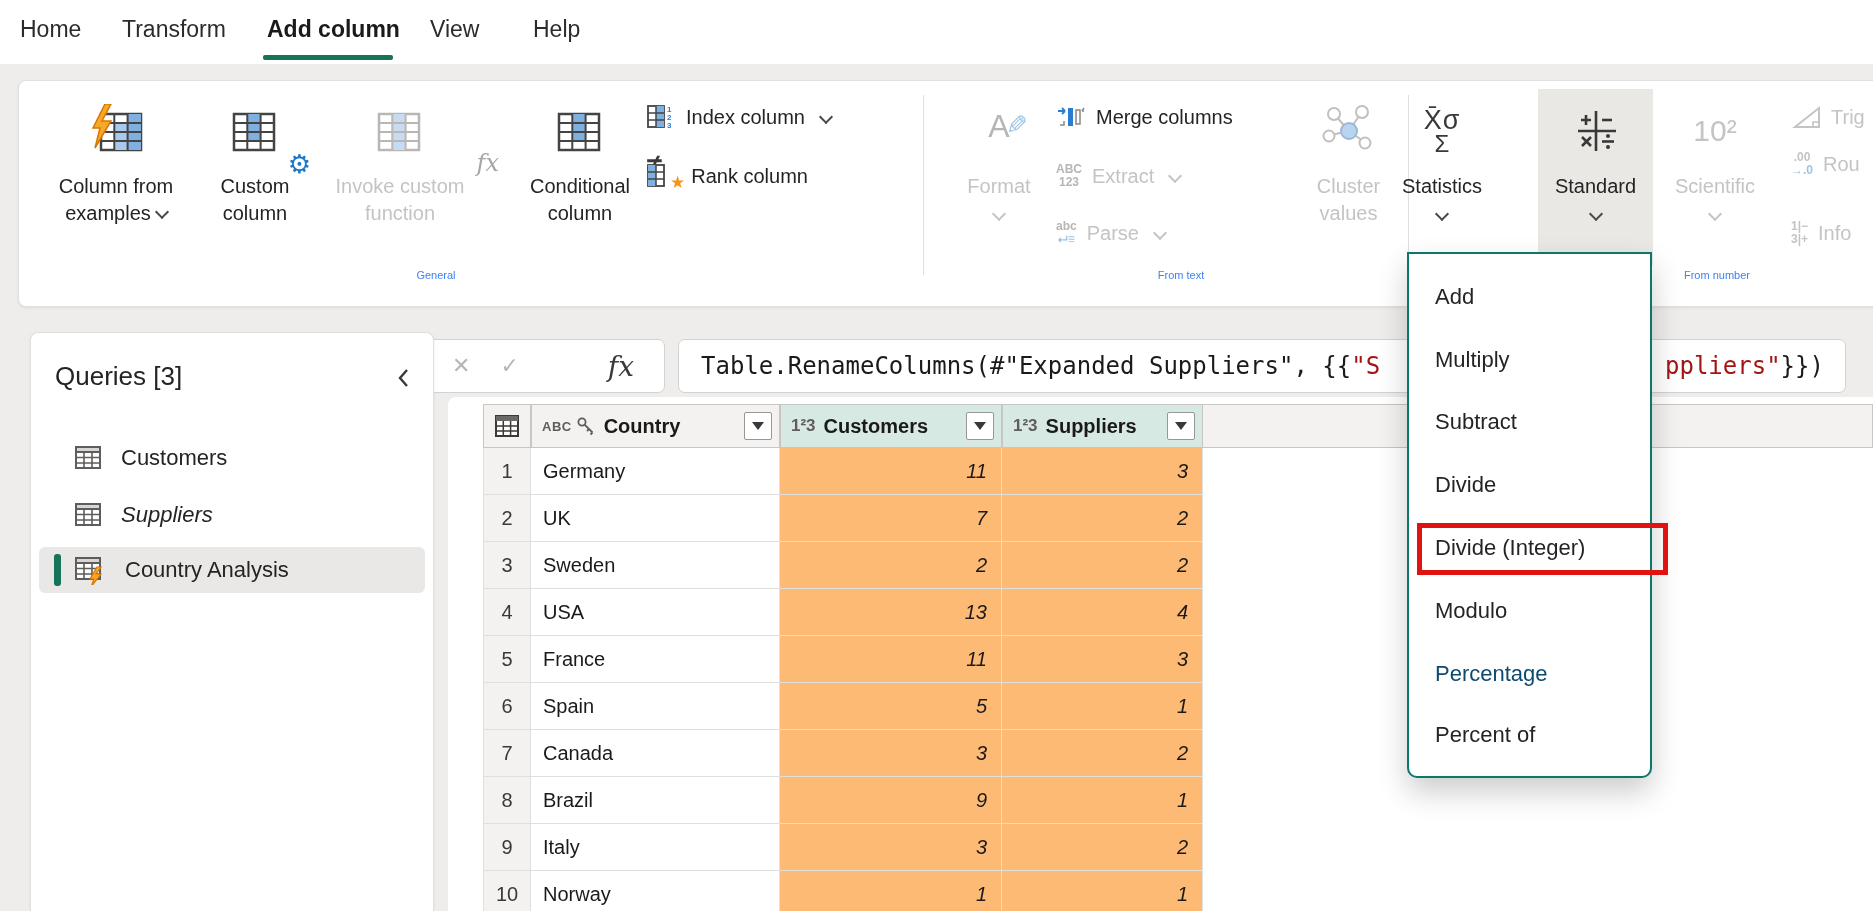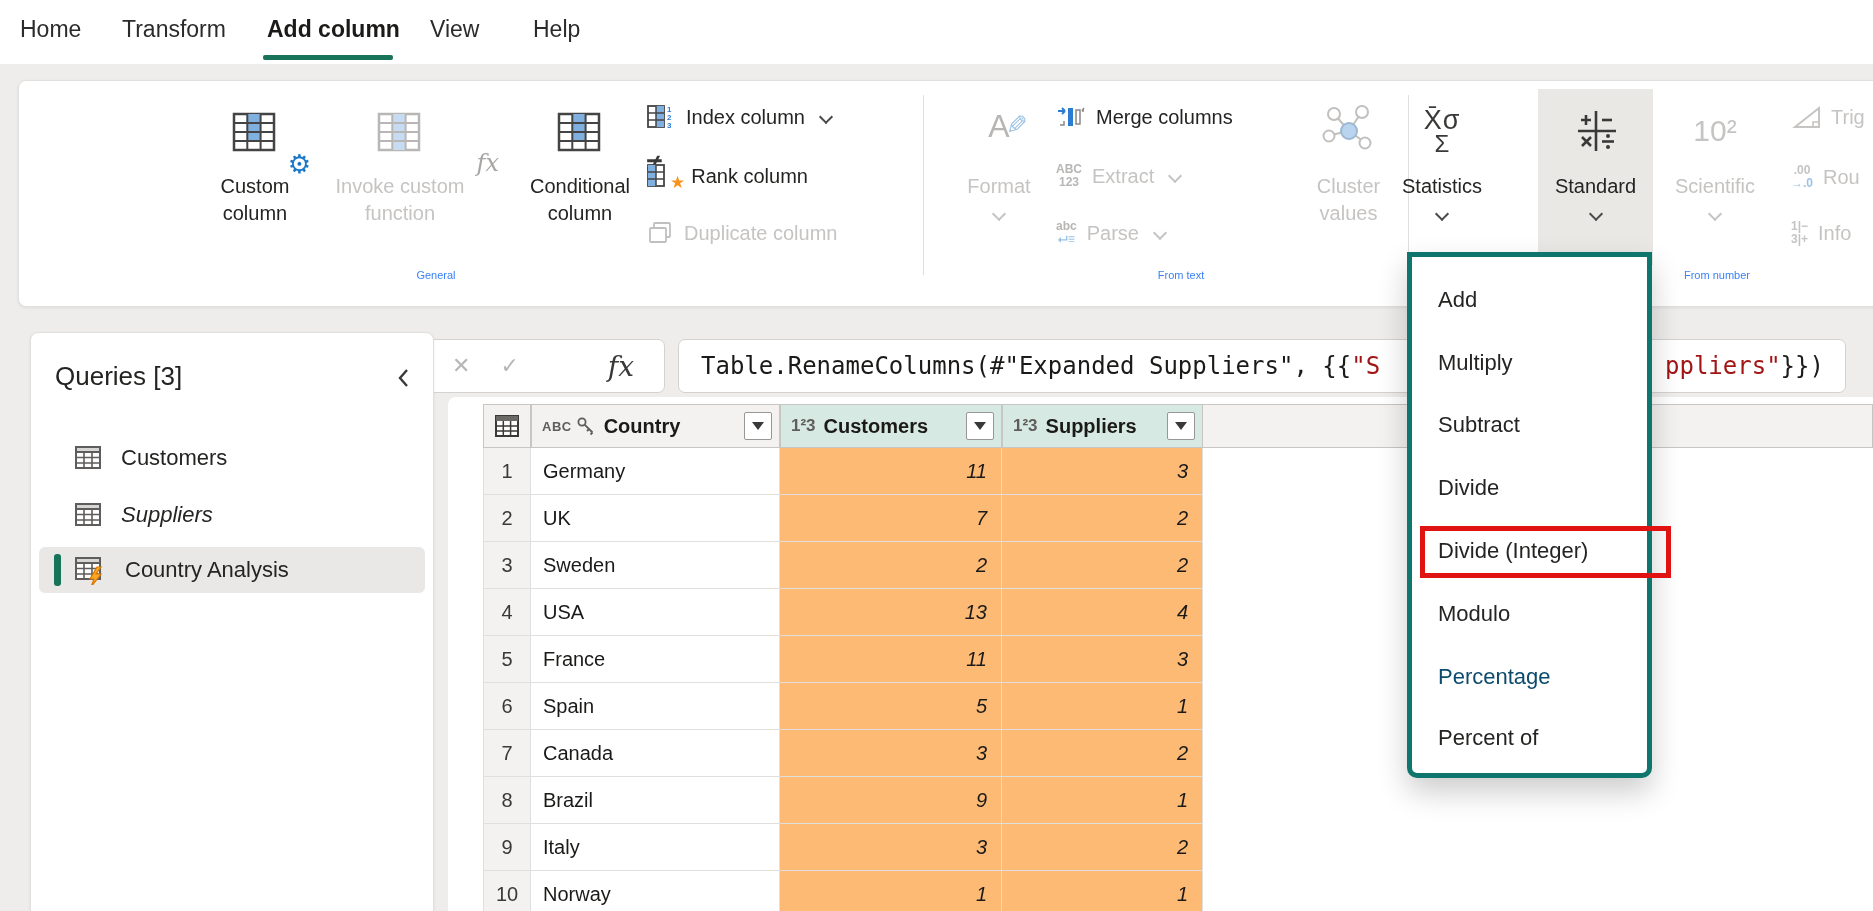--- a/index.html
+++ b/index.html
@@ -76,21 +76,21 @@
   .filterbtn{margin-left:auto;margin-right:7px;width:26px;height:26px;background:#fff;border:1px solid #999795;border-radius:2px;
              display:flex;align-items:center;justify-content:center;cursor:pointer;}
   .filterbtn .tri{width:0;height:0;border-left:6px solid transparent;border-right:6px solid transparent;border-top:8px solid #3a3937;}
   .trow{position:absolute;height:47px;}
   .tcell{position:absolute;top:0;height:47px;box-sizing:border-box;border-bottom:1px solid #e1dfdd;border-right:1px solid #e1dfdd;
          display:flex;align-items:center;font-size:20px;color:#1b1a19;}
   .tcell.rownum{justify-content:center;background:#f3f2f1;color:#3a3937;border-left:1px solid #e1dfdd;}
   .tcell.country{padding-left:12px;background:#fff;}
   .tcell.numcell{justify-content:flex-end;padding-right:14px;background:#fdba74;font-style:italic;}
   
-  .dropdown{position:absolute;left:1407px;top:252px;width:245px;height:526px;background:#fff;border:5px solid #0f766e;
+  .dropdown{position:absolute;left:1407px;top:252px;width:245px;height:526px;background:#fff;border:2px solid #0f766e;
             border-radius:0 0 10px 10px;box-shadow:0 14px 30px rgba(0,0,0,.20);z-index:20;box-sizing:border-box;}
   .dd-item{position:absolute;left:0;width:100%;height:32px;line-height:32px;padding-left:26px;font-size:22px;color:#252423;
            box-sizing:border-box;cursor:pointer;white-space:nowrap;}
   .dd-item.disabled{color:#0c4a6e;cursor:default;}
   .red-box{position:absolute;left:8px;top:269px;width:241px;height:42px;border:5px solid #e01212;z-index:21;pointer-events:none;}
   svg{display:block;}
 </style>
 </head>
 <body>
 
@@ -98,20 +98,33 @@
   <span class="menu-tab" style="left:20px">Home</span>
   <span class="menu-tab" style="left:122px">Transform</span>
   <span class="menu-tab active" style="left:267px">Add column</span>
   <span class="menu-tab" style="left:430px">View</span>
   <span class="menu-tab" style="left:533px">Help</span>
   <div class="tab-underline"></div>
 </div>
 
 <div class="ribbon">
 
+  <div class="rbig" style="left:12px;width:170px">
+    <div class="ricon">
+      <svg width="58" height="54" viewBox="0 0 58 54">
+        <rect x="14" y="10" width="40" height="36" fill="#fff" stroke="#444" stroke-width="2.5"></rect>
+        <rect x="27.3" y="19" width="13.3" height="27" fill="#a9c9ec"></rect>
+        <rect x="40.6" y="10" width="13.4" height="36" fill="#7fb0e0"></rect>
+        <path d="M27.3 10V46 M40.6 10V46 M14 19H54 M14 28H54 M14 37H54" stroke="#444" stroke-width="2" fill="none"></path>
+        <polygon points="18,0 6,24 13,24 8,44 24,17 15,17 24,0" fill="#f9a825" stroke="#d97706" stroke-width="1.5"></polygon>
+      </svg>
+    </div>
+    <div class="rlabel"><span>Column from</span></div>
+    <div class="rlabel"><span>examples</span><span class="chev"></span></div>
+  </div>
 
   <div class="rbig" style="left:186px;width:100px">
     <div class="ricon">
       <svg width="52" height="54" viewBox="0 0 52 54">
         <rect x="5" y="10" width="40" height="36" fill="#fff" stroke="#444" stroke-width="2.5"></rect>
         <rect x="18.3" y="10" width="13.3" height="27" fill="#7fb0e0"></rect>
         <path d="M18.3 10V46 M31.6 10V46 M5 19H45 M5 28H45 M5 37H45" stroke="#444" stroke-width="2" fill="none"></path>
       </svg>
       <span class="gear">⚙</span>
     </div>
@@ -165,29 +178,20 @@
       <svg width="26" height="28" viewBox="0 0 26 28">
         <rect x="2" y="3" width="16" height="21" fill="#fff" stroke="#444" stroke-width="1.8"></rect>
         <rect x="2" y="3" width="8" height="21" fill="#7fb0e0"></rect>
         <path d="M10 3V24 M2 10H18 M2 17H18" stroke="#444" stroke-width="1.5" fill="none"></path>
       </svg>
     </span>
     <span class="star">★</span>
     <span style="margin-left:-4px">Rank column</span>
   </div>
 
-  <div class="rsmall disabled" style="left:627px;top:130px">
-    <span>
-      <svg width="28" height="28" viewBox="0 0 28 28">
-        <rect x="8" y="4" width="16" height="14" fill="#fff" stroke="#c2c0be" stroke-width="1.8" rx="1"></rect>
-        <rect x="4" y="9" width="16" height="14" fill="#fff" stroke="#c2c0be" stroke-width="1.8" rx="1"></rect>
-      </svg>
-    </span>
-    <span>Duplicate column</span>
-  </div>
 
   <div class="rdivider" style="left:904px"></div>
 
   <div class="rbig disabled" style="left:925px;width:110px">
     <div class="ricon">
       <div class="fmt-icn"><span>A</span><span class="pencil">✎</span></div>
     </div>
     <div class="rlabel"><span>Format</span></div>
     <div class="chev-row"><span class="chev"></span></div>
   </div>
@@ -278,21 +282,21 @@
   <div class="rsmall disabled" style="left:1772px;top:14px">
     <span>
       <svg width="30" height="28" viewBox="0 0 30 28">
         <path d="M4 24 L28 24 L28 5 Z" fill="none" stroke="#c6c4c2" stroke-width="2"></path>
         <path d="M22 24 v-5 h6" fill="none" stroke="#c6c4c2" stroke-width="1.6"></path>
       </svg>
     </span>
     <span>Trig</span>
   </div>
 
-  <div class="rsmall disabled" style="left:1772px;top:74px">
+  <div class="rsmall disabled" style="left:1772px;top:61px">
     <span class="two-line" style="color:#c6c4c2">
       <span>.00</span><br>
       <span style="color:#9cc3e5">→.0</span>
     </span>
     <span>Rou</span>
   </div>
 
   <div class="rsmall disabled" style="left:1772px;top:130px">
     <span class="two-line" style="color:#c6c4c2">
       <span>1|−</span><br>

